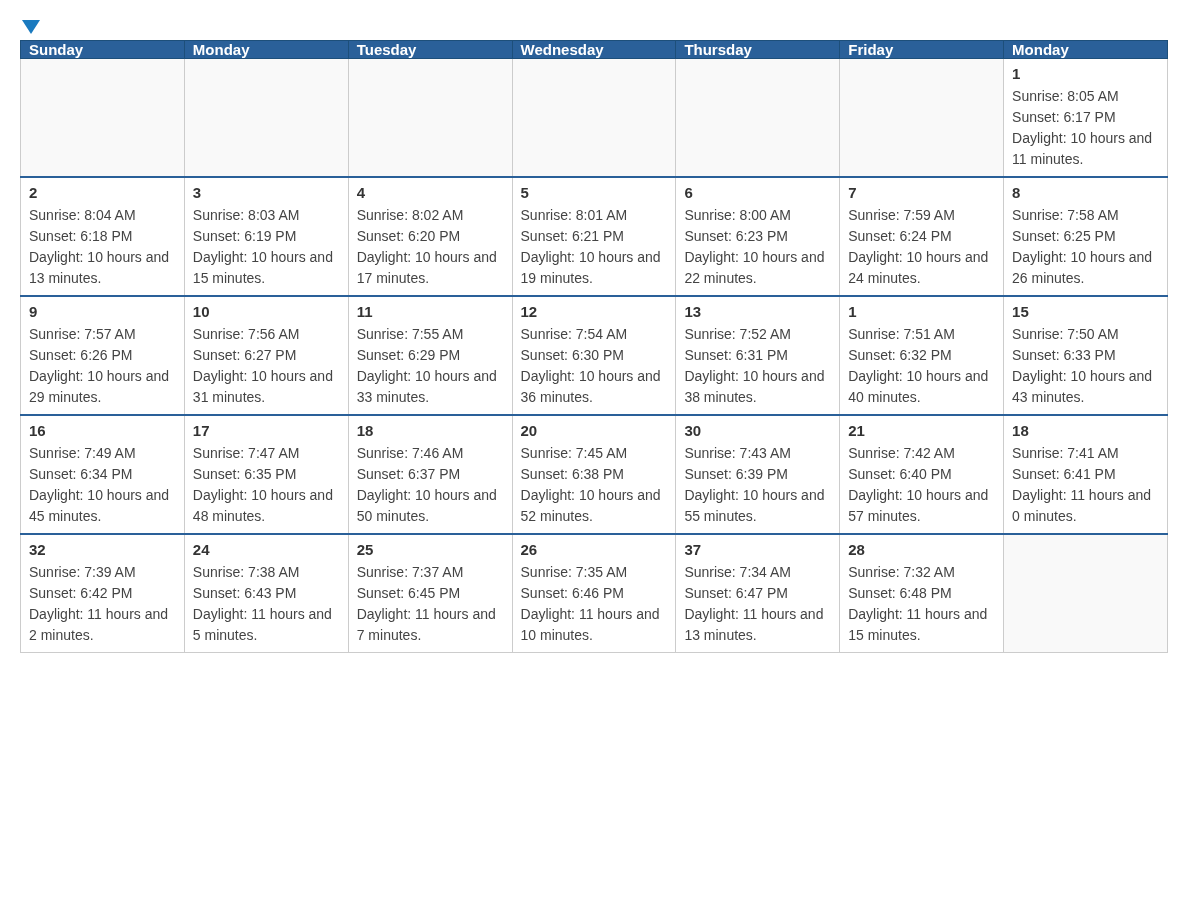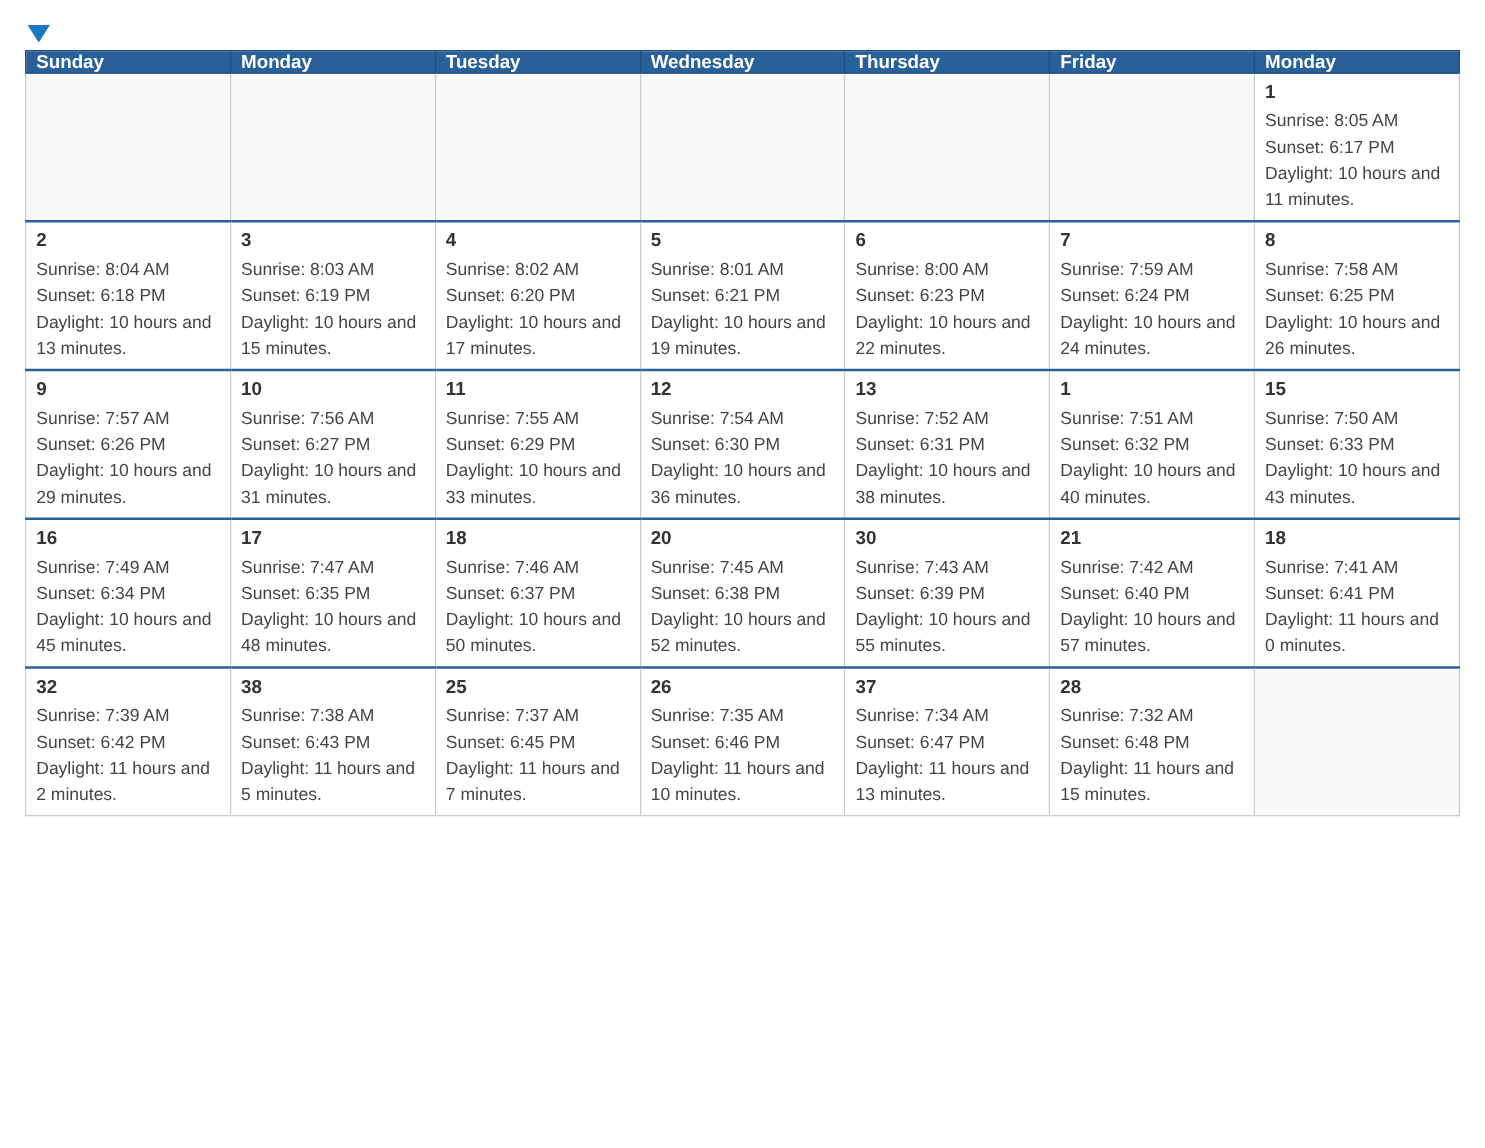--- a/index.html
+++ b/index.html
@@ -232,21 +232,21 @@
           <span class="day-num">18</span>
           <div class="day-info">Sunrise: 7:41 AM<br>Sunset: 6:41 PM<br>Daylight: 11 hours and 0 minutes.</div>
         </td>
       </tr>
       <tr class="row-divider">
         <td>
           <span class="day-num">32</span>
           <div class="day-info">Sunrise: 7:39 AM<br>Sunset: 6:42 PM<br>Daylight: 11 hours and 2 minutes.</div>
         </td>
         <td>
-          <span class="day-num">38</span>
+          <span class="day-num">24</span>
           <div class="day-info">Sunrise: 7:38 AM<br>Sunset: 6:43 PM<br>Daylight: 11 hours and 5 minutes.</div>
         </td>
         <td>
           <span class="day-num">25</span>
           <div class="day-info">Sunrise: 7:37 AM<br>Sunset: 6:45 PM<br>Daylight: 11 hours and 7 minutes.</div>
         </td>
         <td>
           <span class="day-num">26</span>
           <div class="day-info">Sunrise: 7:35 AM<br>Sunset: 6:46 PM<br>Daylight: 11 hours and 10 minutes.</div>
         </td>

